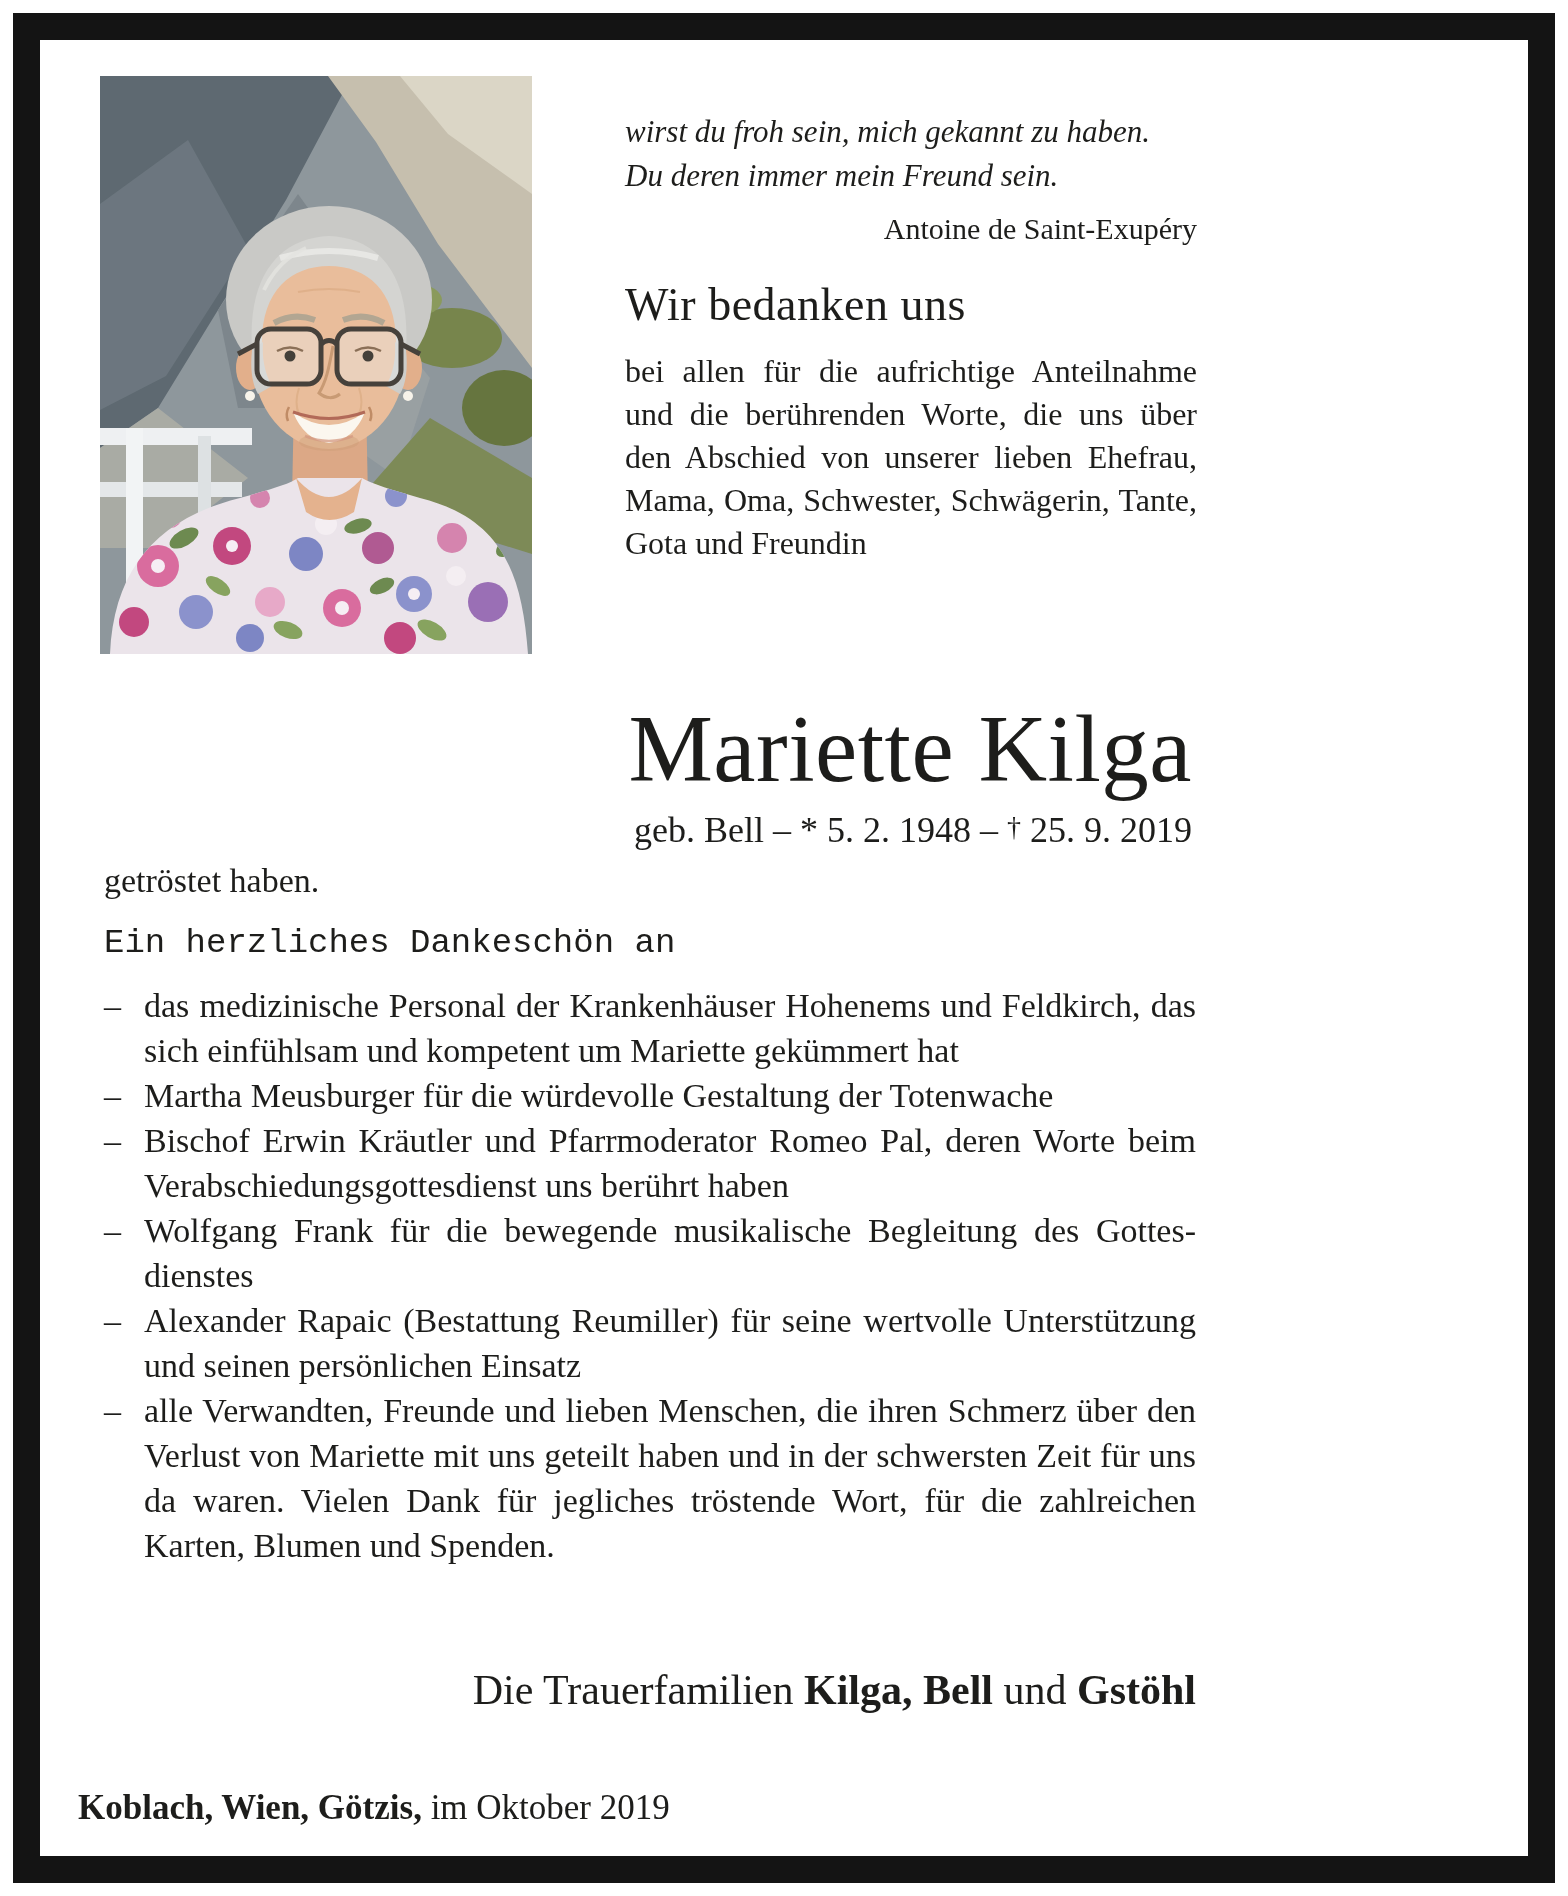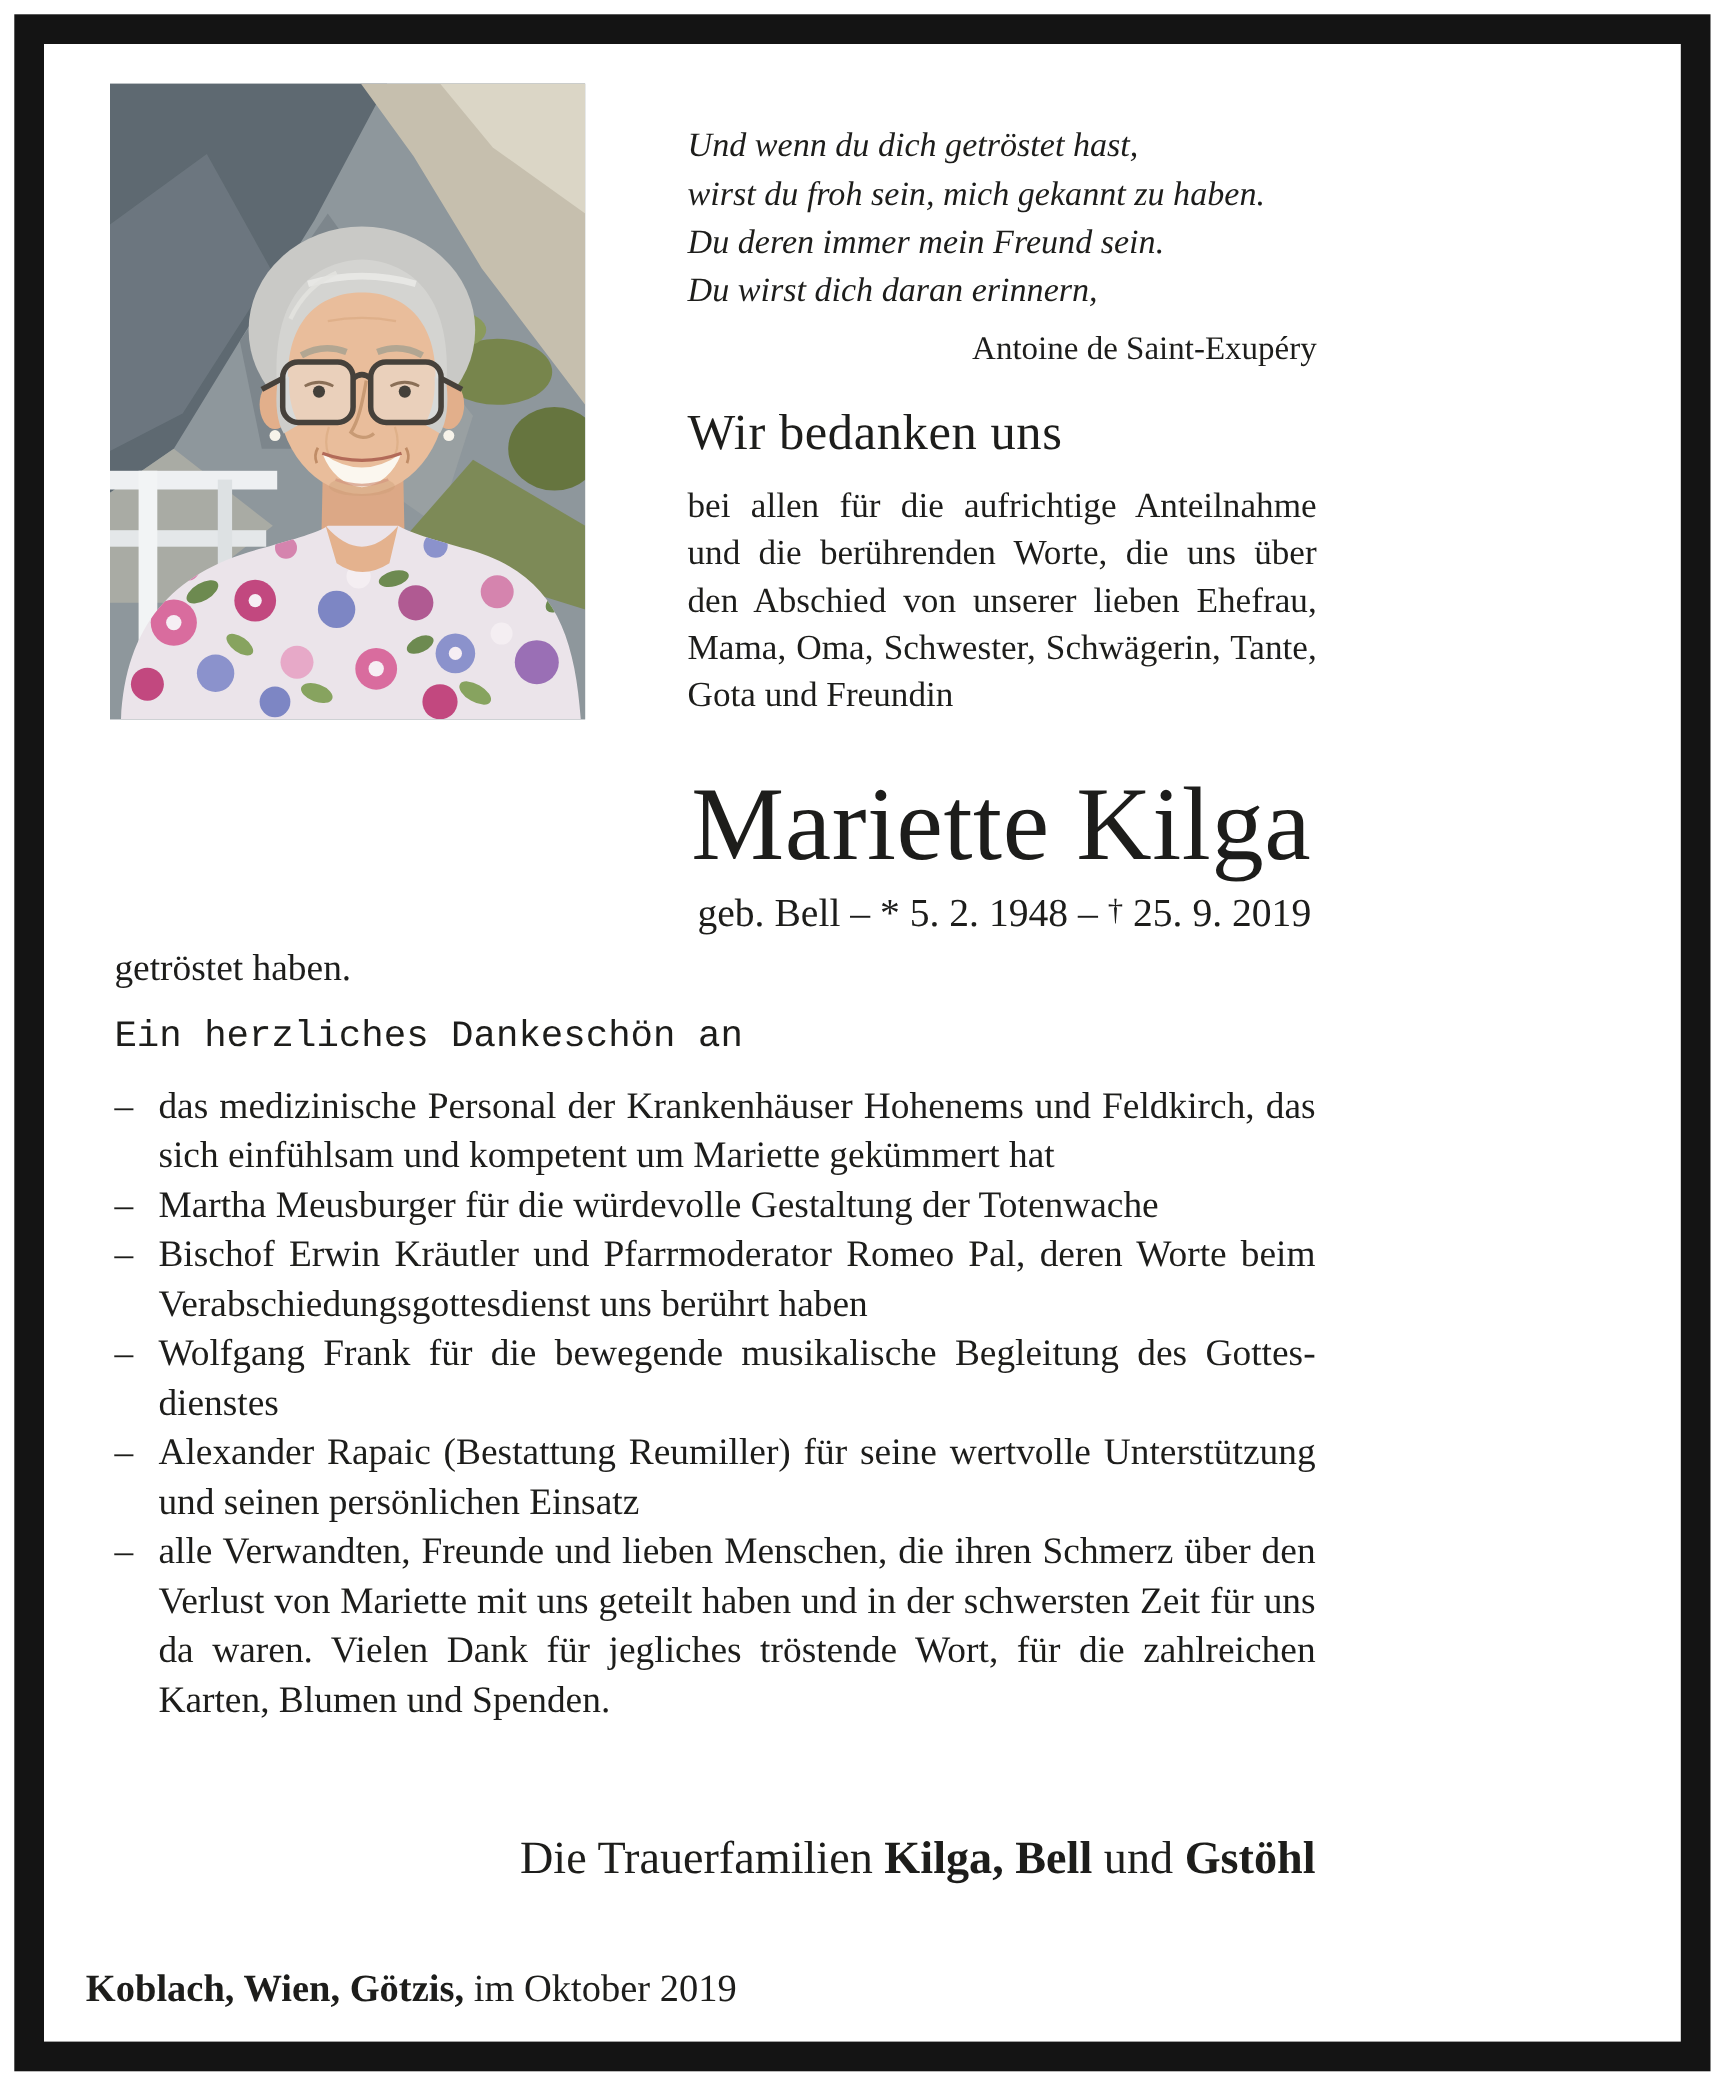--- a/index.html
+++ b/index.html
@@ -143,24 +143,22 @@
           <circle cx="314" cy="548" r="6" fill="#f6eef4"></circle>
           <circle cx="132" cy="500" r="6" fill="#f6eef4"></circle>
         </g>
         <path d="M196,432 Q229,470 262,432 L254,466 Q229,482 206,466 Z" fill="#e4b28e"></path>
       </g>
     </svg>
   </div>
 
   <div class="right-col">
     <div class="quote">
-      <div class="quote-line">Und wenn du dich getröstet hast,</div>
       <div class="quote-line">wirst du froh sein, mich gekannt zu haben.</div>
       <div class="quote-line">Du deren immer mein Freund sein.</div>
-      <div class="quote-line">Du wirst dich daran erinnern,</div>
       <div class="quote-attribution">Antoine de Saint-Exupéry</div>
     </div>
     <div class="thanks-heading">Wir bedanken uns</div>
     <p class="thanks-intro" lang="de">bei allen für die aufrichtige Anteil­nahme und die berührenden Worte, die uns über den Abschied von unserer lieben Ehefrau, Mama, Oma, Schwester, Schwägerin, Tante, Gota und Freundin</p>
   </div>
 
   <div class="name-section">
     <div class="deceased-name">Mariette Kilga</div>
     <div class="deceased-dates"><span>geb. Bell – * 5. 2. 1948 – </span><span class="cross">†</span><span> 25. 9. 2019</span></div>
   </div>

